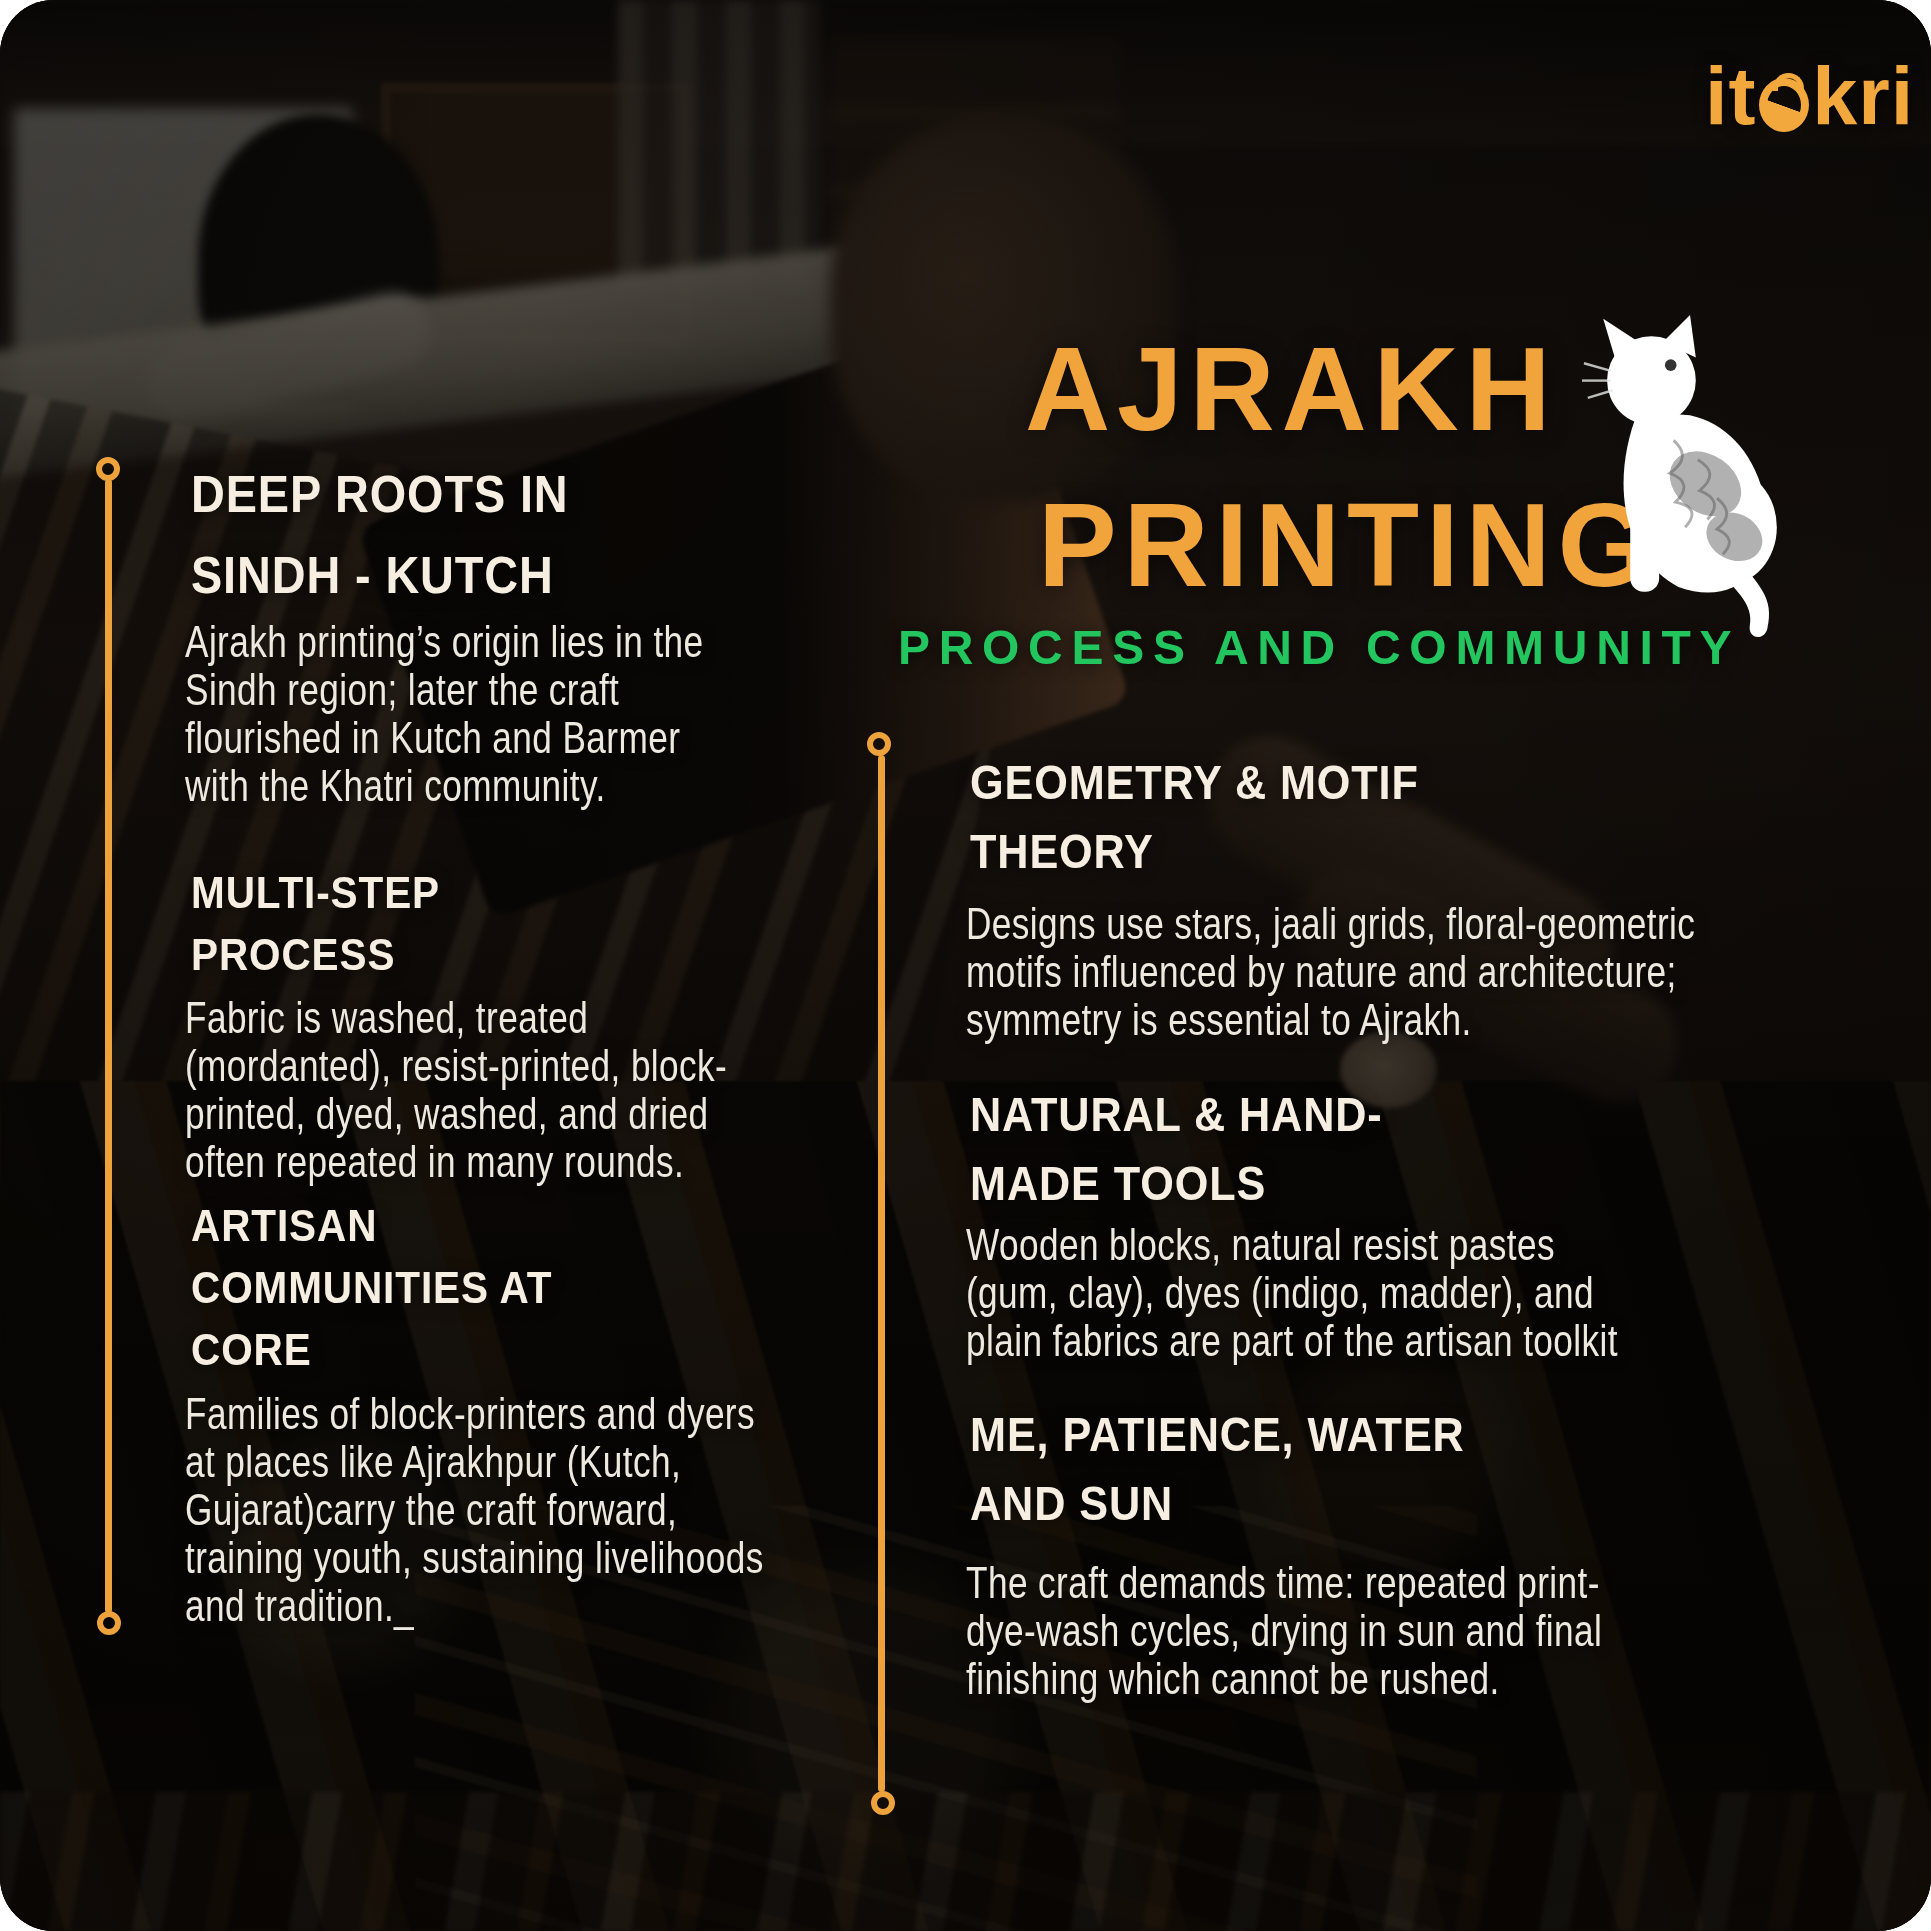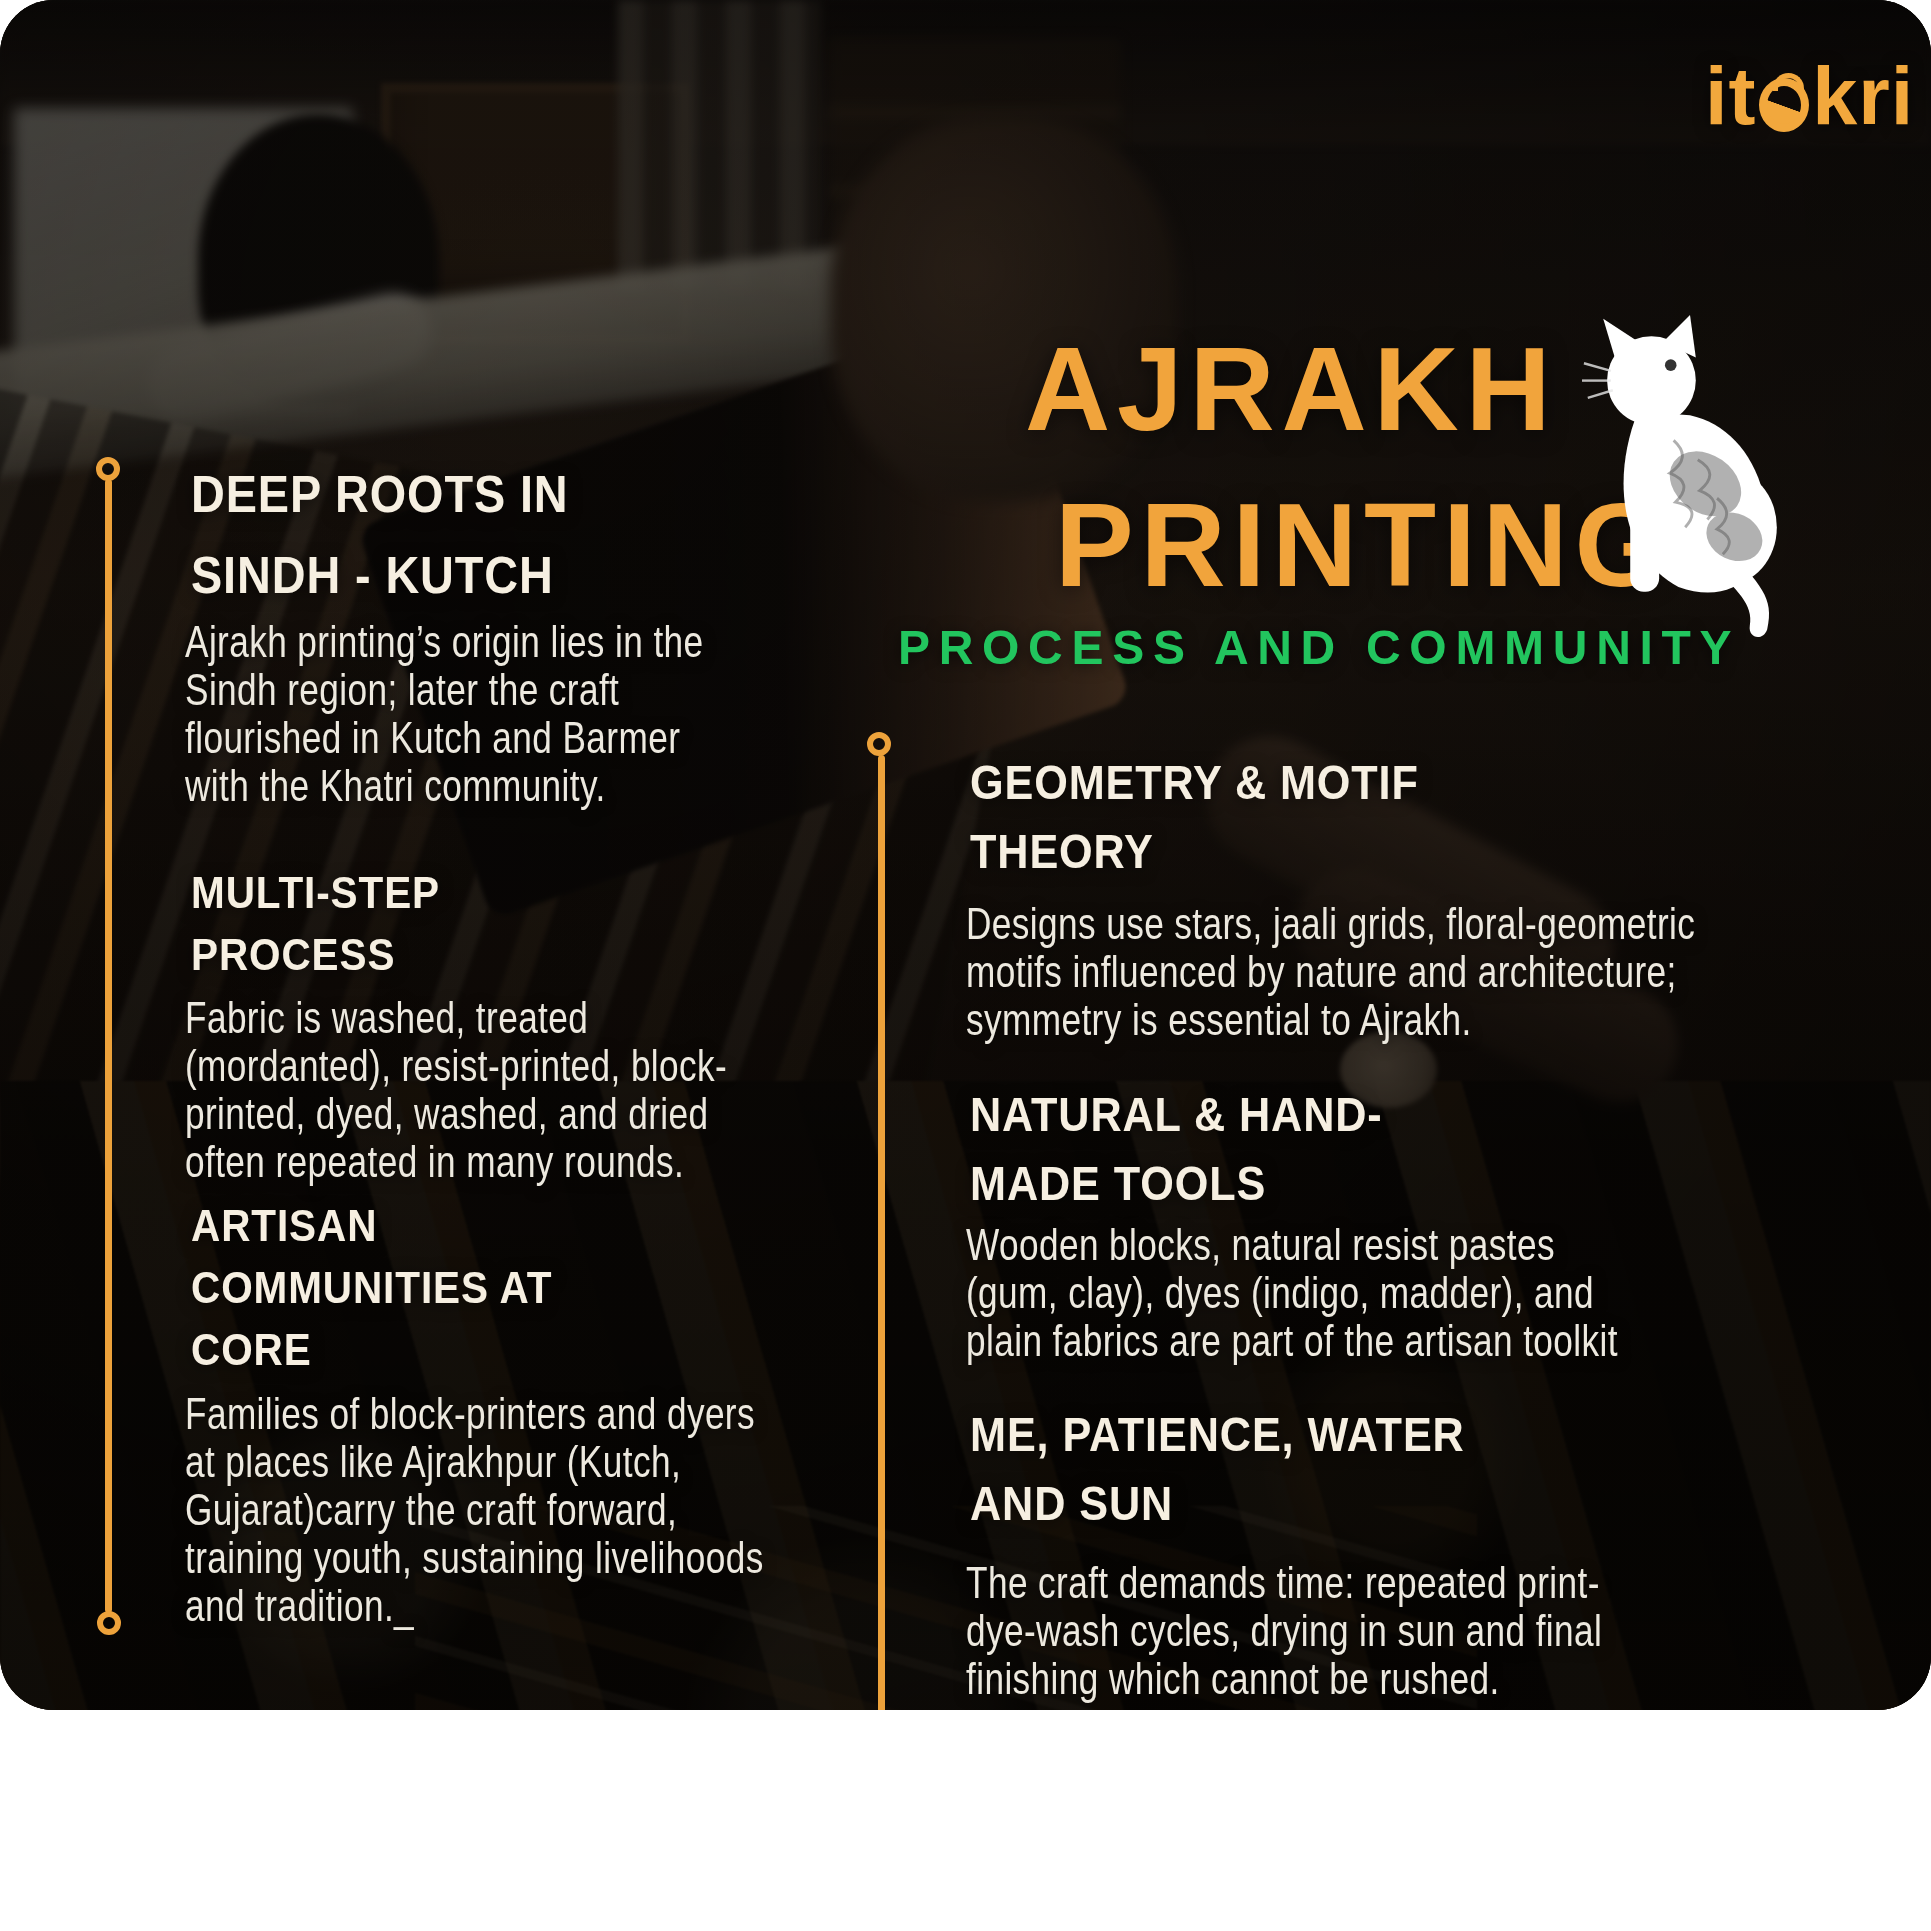--- a/index.html
+++ b/index.html
@@ -1,16 +1,16 @@
 <!DOCTYPE html>
 <html><head>
 <meta charset="utf-8">
 <style>
   html,body{margin:0;padding:0;background:#ffffff;}
-  .page{position:relative;width:1931px;height:1710px;background:#ffffff;font-family:"Liberation Sans",sans-serif;}
+  .page{position:relative;width:1931px;height:1931px;background:#ffffff;font-family:"Liberation Sans",sans-serif;}
   .canvas{position:absolute;inset:0;border-radius:54px;overflow:hidden;background:#171109;}
 
   
   .photo{position:absolute;inset:0;}
   .bg-base{position:absolute;inset:0;
     background:linear-gradient(180deg,#141110 0%,#1d1712 16%,#251c14 34%,#1a130d 55%,#120c08 78%,#181008 100%);}
   .ceiling{position:absolute;left:0;top:0;width:100%;height:145px;background:linear-gradient(180deg,#0c0a09,#221b15);filter:blur(3.9px);}
   .window-light{position:absolute;left:13.5px;top:108px;width:338px;height:309px;
     background:linear-gradient(160deg,#8f8d86 0%,#7c796f 55%,#5a564d 100%);filter:blur(6.8px);opacity:.92;}
   .artisan-silhouette{position:absolute;left:198px;top:114px;width:241px;height:290px;border-radius:50% 50% 40% 40%;
@@ -61,21 +61,21 @@
 
   
   .txt{position:absolute;z-index:5;white-space:pre-line;text-shadow:0 1.9px 15.4px rgba(0,0,0,.6);}
   .logo{left:1705px;top:50px;font-size:81px;font-weight:700;color:#F2A83D;letter-spacing:1px;white-space:nowrap;display:flex;align-items:center;}
   .logo .o-glyph{display:inline-block;position:relative;width:50px;height:54px;margin:17.4px 2.9px 0 2.9px;
     border:8.7px solid #F2A83D;border-radius:50%;box-sizing:border-box;background:linear-gradient(200deg, rgba(0,0,0,0) 52%, #F2A83D 53%);}
   .logo .o-glyph::before{content:"";position:absolute;left:5.8px;top:-13.5px;width:21px;height:13.5px;border:5.8px solid #F2A83D;border-bottom:none;border-radius:19.3px 19.3px 0 0;}
 
   .title-line{position:absolute;z-index:5;font-size:118px;font-weight:700;color:#F1A43C;letter-spacing:6.8px;line-height:1;white-space:nowrap;text-shadow:0 2.9px 21px rgba(0,0,0,.55);}
   .title-1{left:1025px;top:330px;}
-  .title-2{left:1038px;top:486px;margin-left:17px;}
+  .title-2{left:1038px;top:486px;}
   .subtitle{left:898px;top:620px;font-size:48px;font-weight:700;color:#22c55e;letter-spacing:8.7px;white-space:nowrap;}
 
   .cat{position:absolute;left:1582px;top:315px;width:217px;height:326px;z-index:6;}
 
   .vline{position:absolute;z-index:4;width:6.8px;background:#EDA23B;border-radius:3.9px;}
   .ring{position:absolute;z-index:4;width:24px;height:24px;border:6.8px solid #EDA23B;border-radius:50%;box-sizing:border-box;background:transparent;}
   .vline-left{left:105px;top:479px;height:1134px;}
   .ring-left-top{left:96px;top:457px;}
   .ring-left-bottom{left:97px;top:1611px;}
   .vline-right{left:878px;top:755px;height:1037px;}

